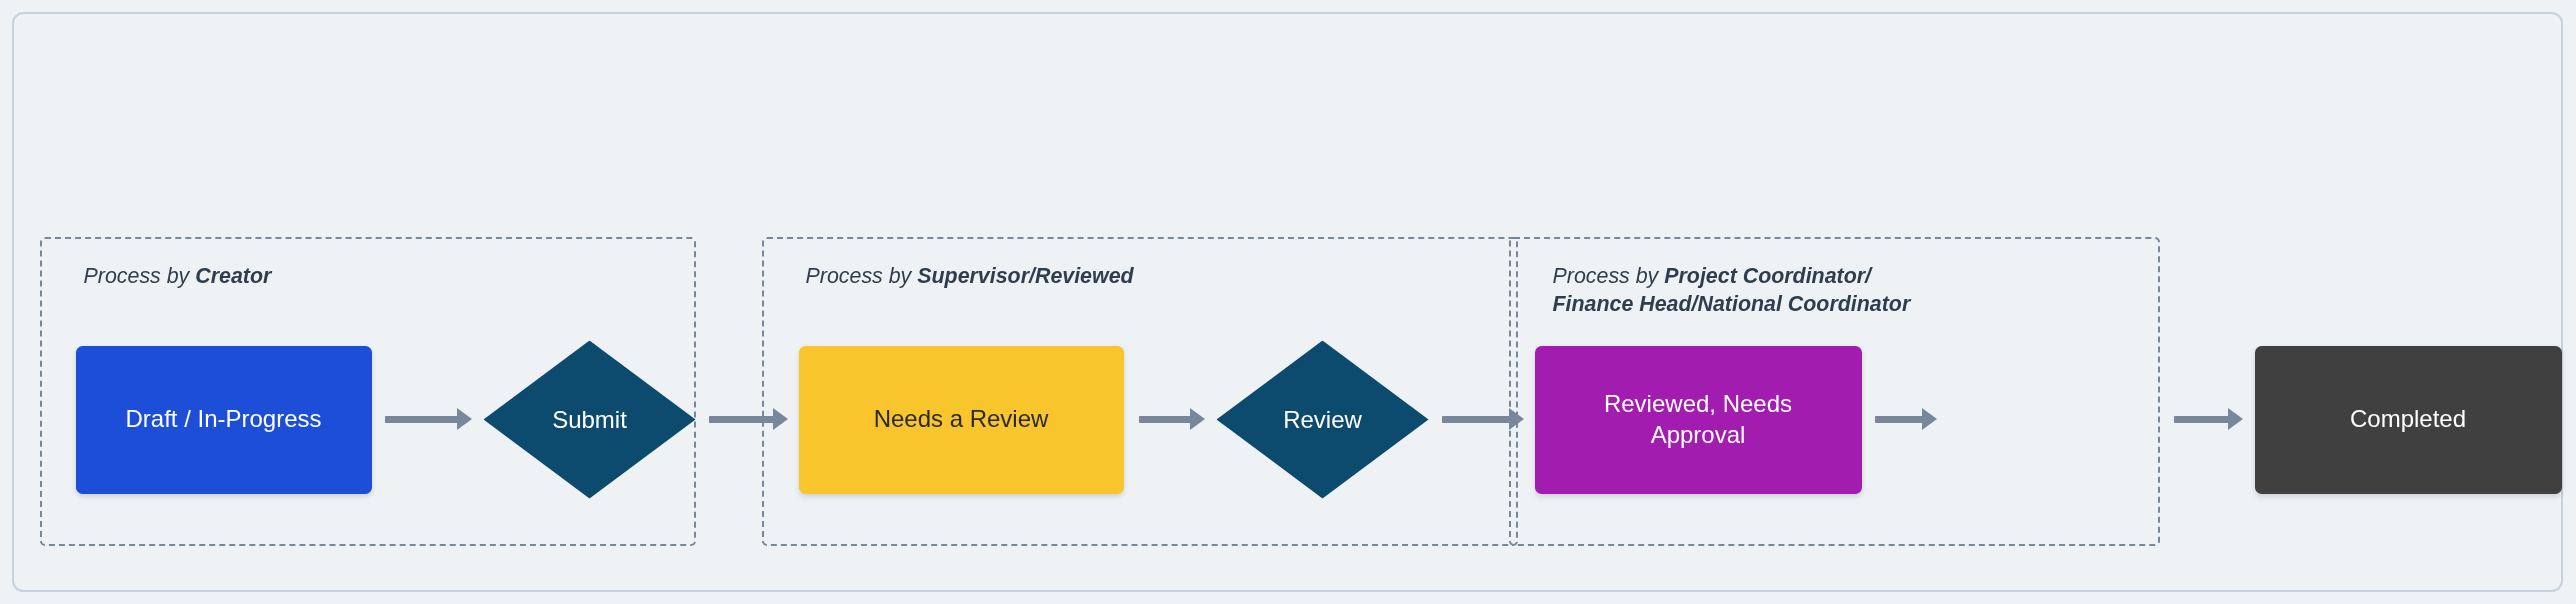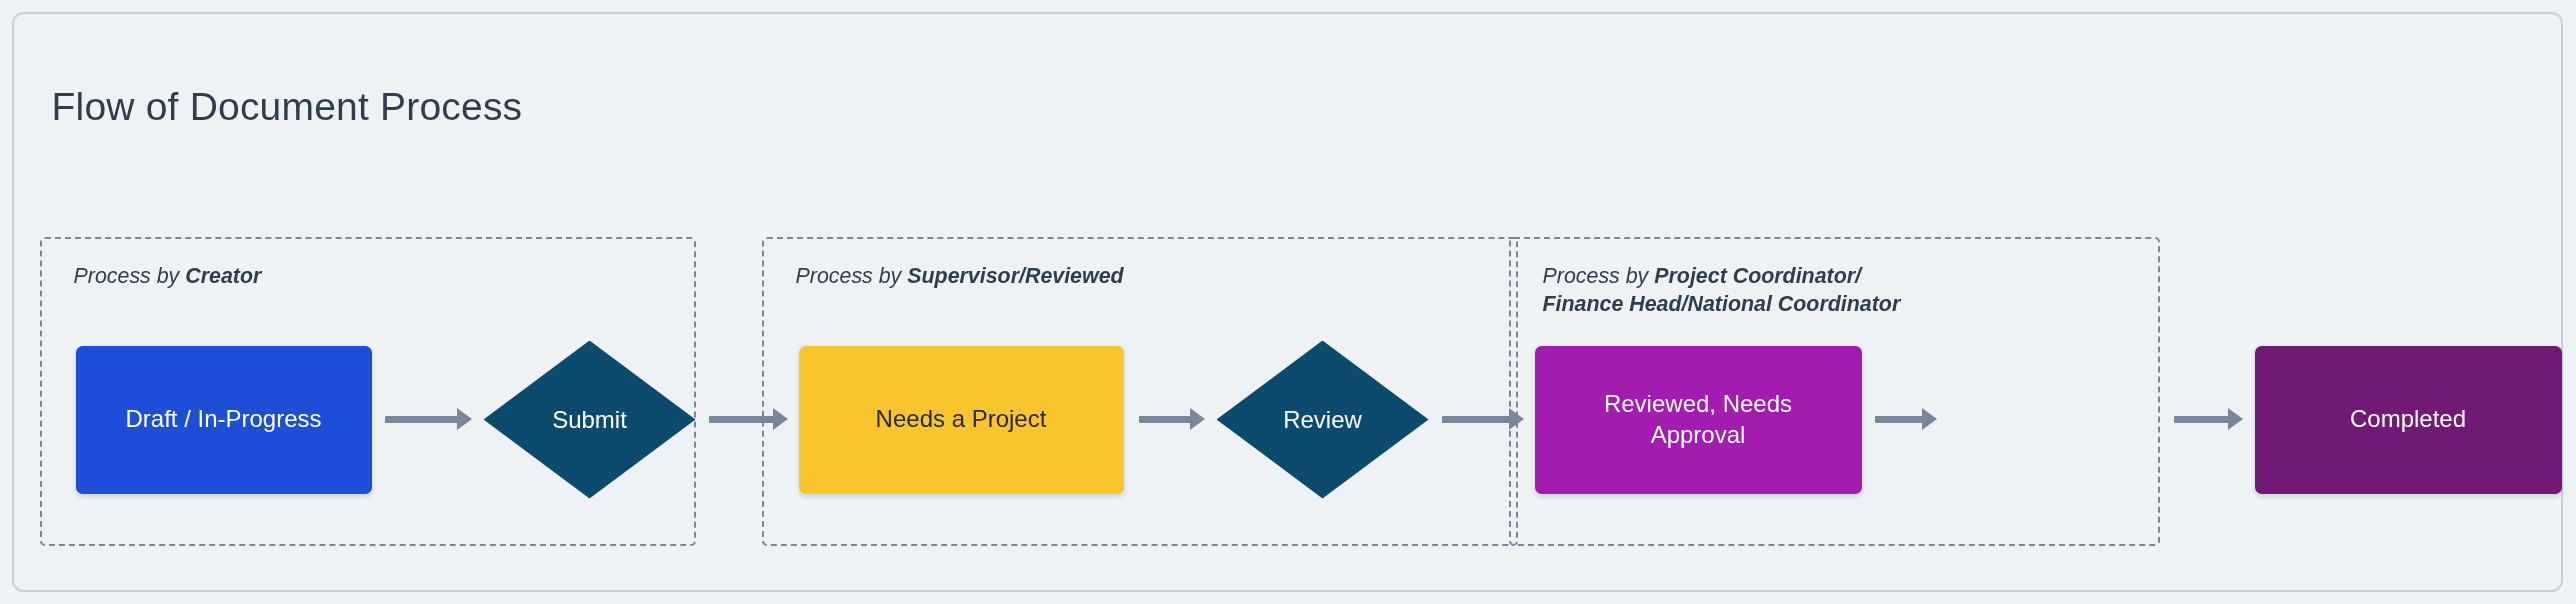--- a/index.html
+++ b/index.html
@@ -41,21 +41,21 @@
     height: 309px;
     border: 2.5px dashed #77889c;
     border-radius: 5px;
   }
   #lane-1 { left: 26px;   width: 656px; }
   #lane-2 { left: 748px;  width: 756px; }
   #lane-3 { left: 1495px; width: 651px; }
 
   .lane-label {
     position: absolute;
-    left: 32px;
+    left: 42px;
     top: 23px;
     font-size: 21.4px;
     font-style: italic;
     color: #2f3e4e;
     line-height: 1.32;
     white-space: pre-line;
   }
   .lane-label b { font-weight: 700; font-style: italic; }
 
   
@@ -79,21 +79,21 @@
     text-align: center;
     font-size: 24px;
     line-height: 1.28;
     padding: 0 13px;
     box-shadow: 0 2.5px 5px rgba(40,55,70,0.16);
     white-space: pre-line;
   }
   #node-draft      { left: 62px;   width: 296px; background: #1d4ed8; color: #ffffff; }
   #node-needs      { left: 785px;  width: 325px; background: #f8c52c; color: #2a2a2a; }
   #node-reviewed   { left: 1521px; width: 327px; background: #a21caf; color: #ffffff; }
-  #node-completed  { left: 2241px; width: 307px; background: #701a75; color: #ffffff; }
+  #node-completed  { left: 2241px; width: 307px; background: #404040; color: #ffffff; }
 
   
   .diamond {
     position: absolute;
     top: -5px;
     height: 158px;
     display: flex;
     align-items: center;
     justify-content: center;
     background: #0c4a6e;
@@ -137,21 +137,20 @@
   #arrow-3 { left: 1125px; width: 66px;  }
   #arrow-4 { left: 1428px; width: 82px; }
   #arrow-5 { left: 1861px; width: 62px;  }
   #arrow-6 { left: 2160px; width: 69px;  }
 </style>
 </head>
 <body>
 
 <div class="card">
 
-  <div class="page-title">Flow of Document Process</div>
 
   <div class="lane" id="lane-1">
     <div class="lane-label"><span>Process by </span><b>Creator</b></div>
   </div>
 
   <div class="lane" id="lane-2">
     <div class="lane-label"><span>Process by </span><b>Supervisor/Reviewed</b></div>
   </div>
 
   <div class="lane" id="lane-3">
@@ -168,21 +167,21 @@
       <span class="head"></span>
     </div>
 
     <div class="diamond" id="dia-submit">Submit</div>
 
     <div class="arrow" id="arrow-2">
       <span class="shaft"></span>
       <span class="head"></span>
     </div>
 
-    <div class="node" id="node-needs">Needs a Project</div>
+    <div class="node" id="node-needs">Needs a Review</div>
 
     <div class="arrow" id="arrow-3">
       <span class="shaft"></span>
       <span class="head"></span>
     </div>
 
     <div class="diamond" id="dia-review">Review</div>
 
     <div class="arrow" id="arrow-4">
       <span class="shaft"></span>

